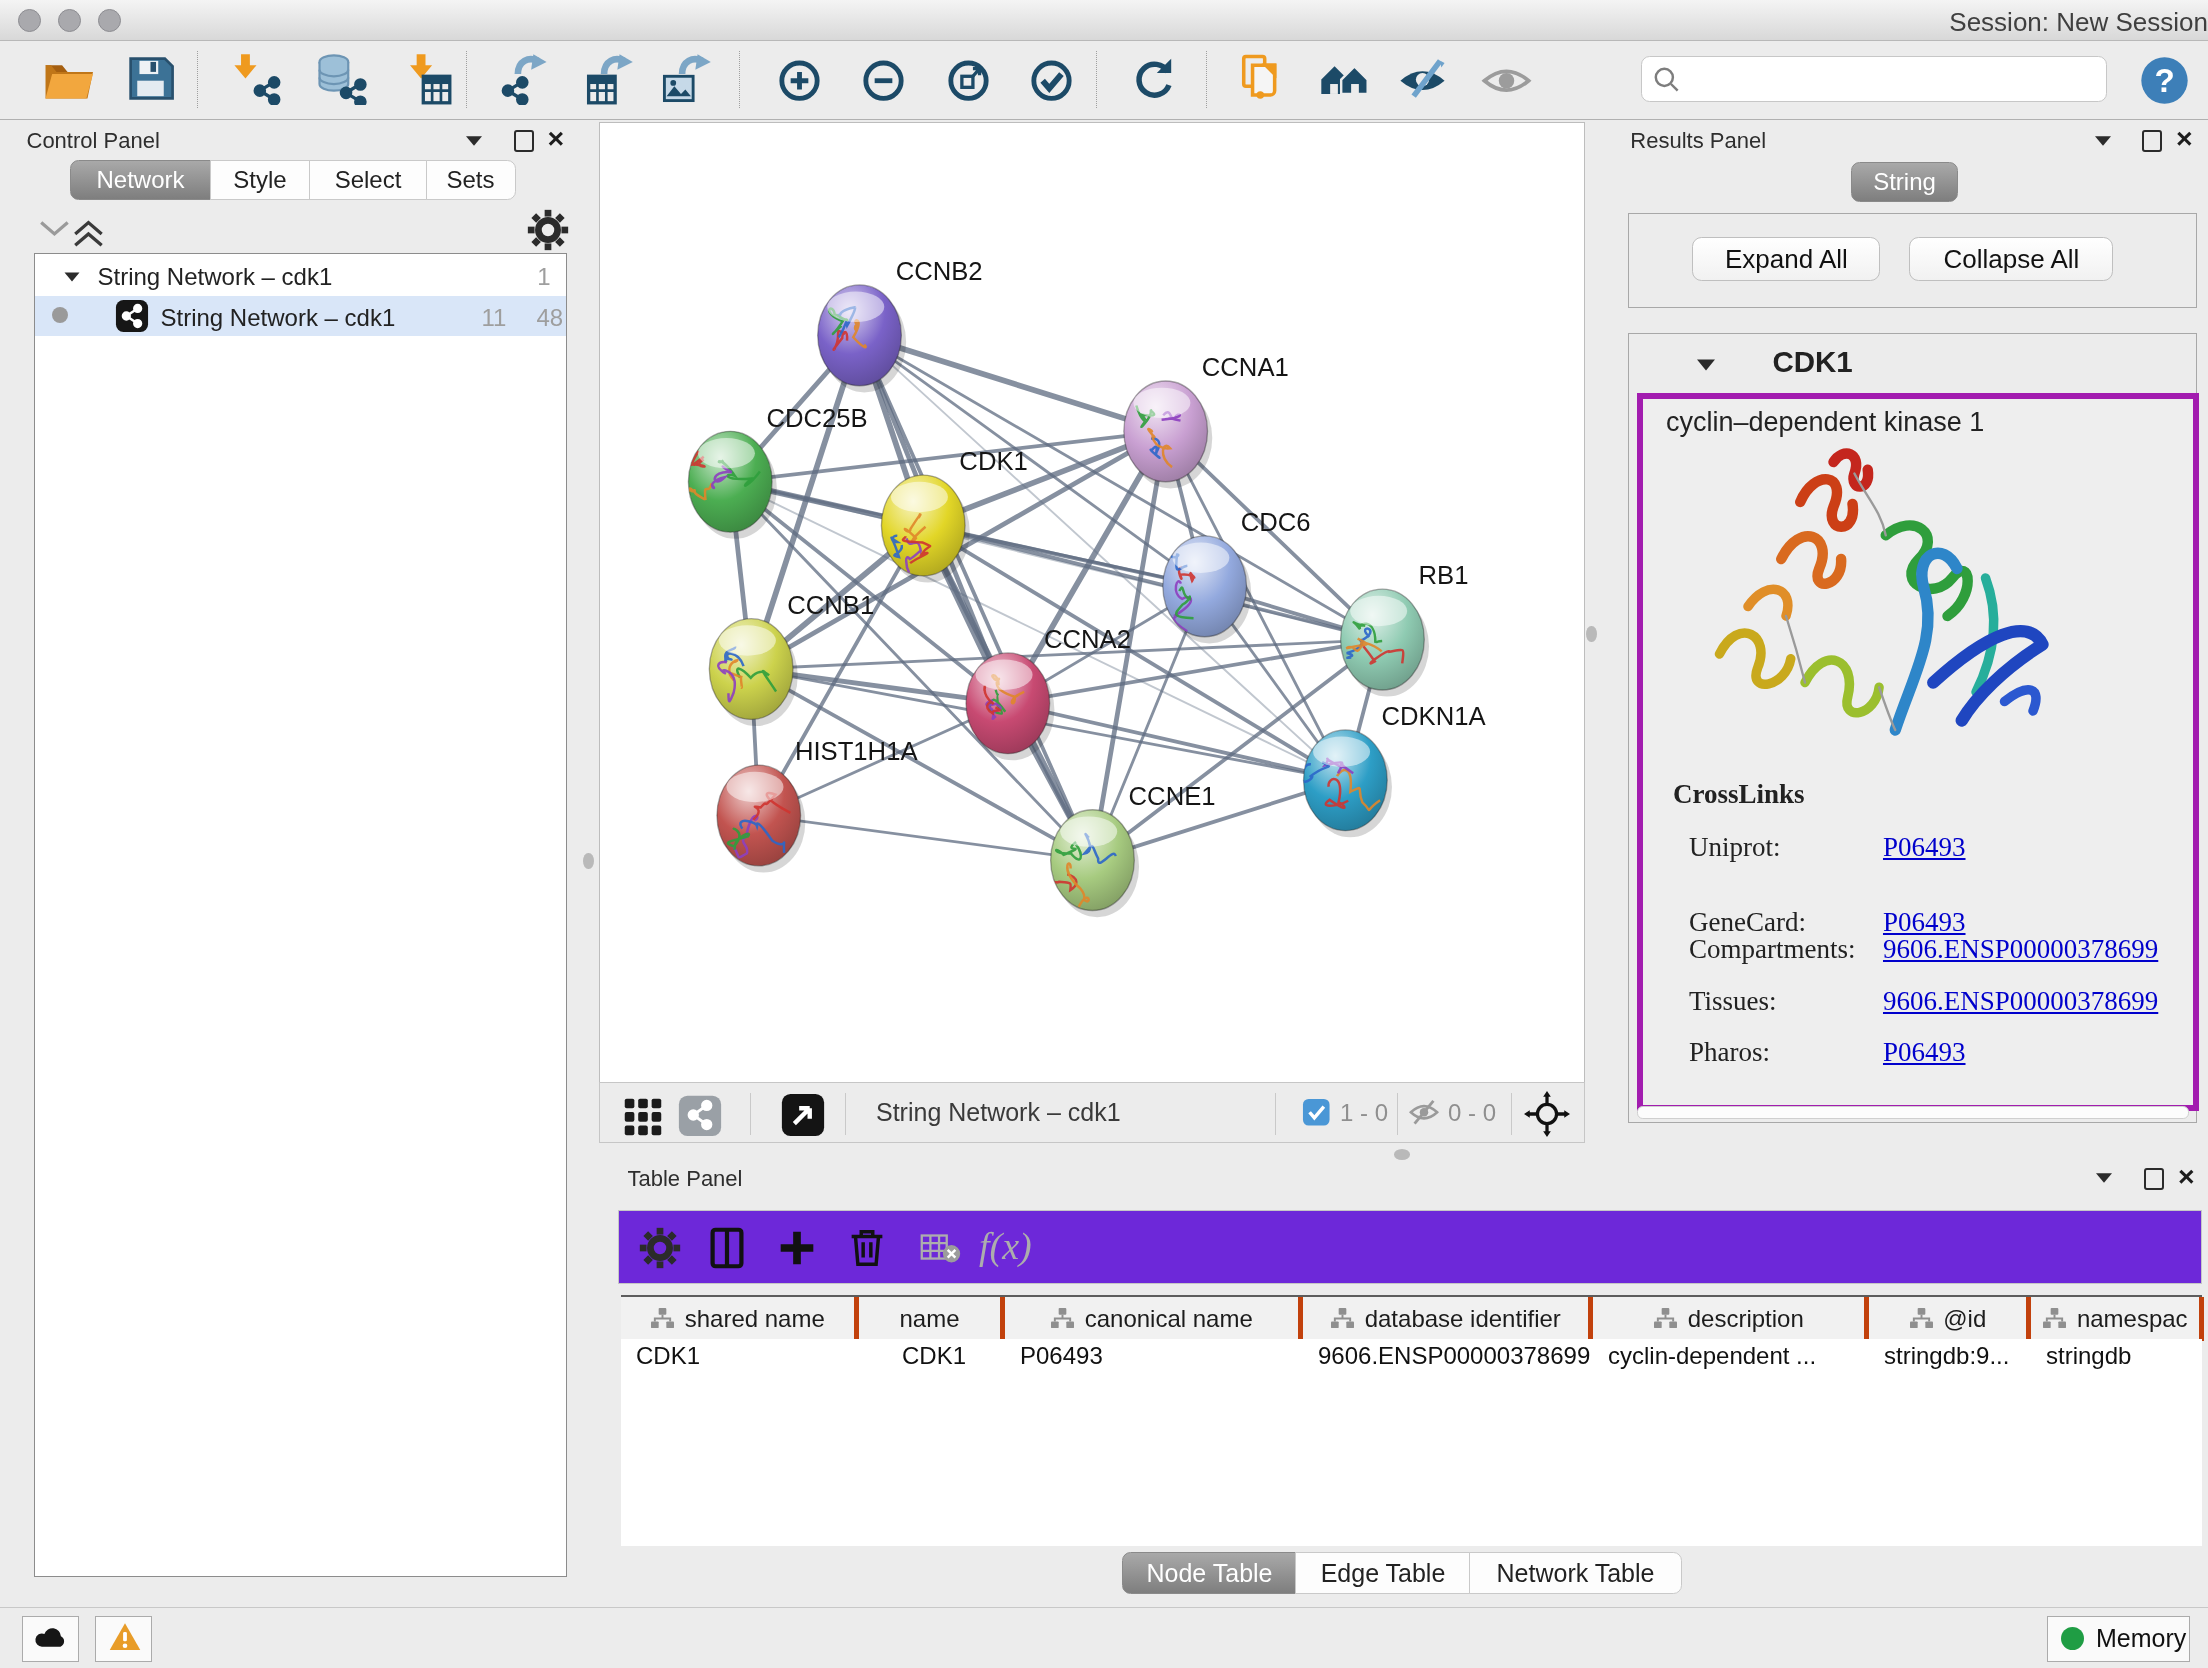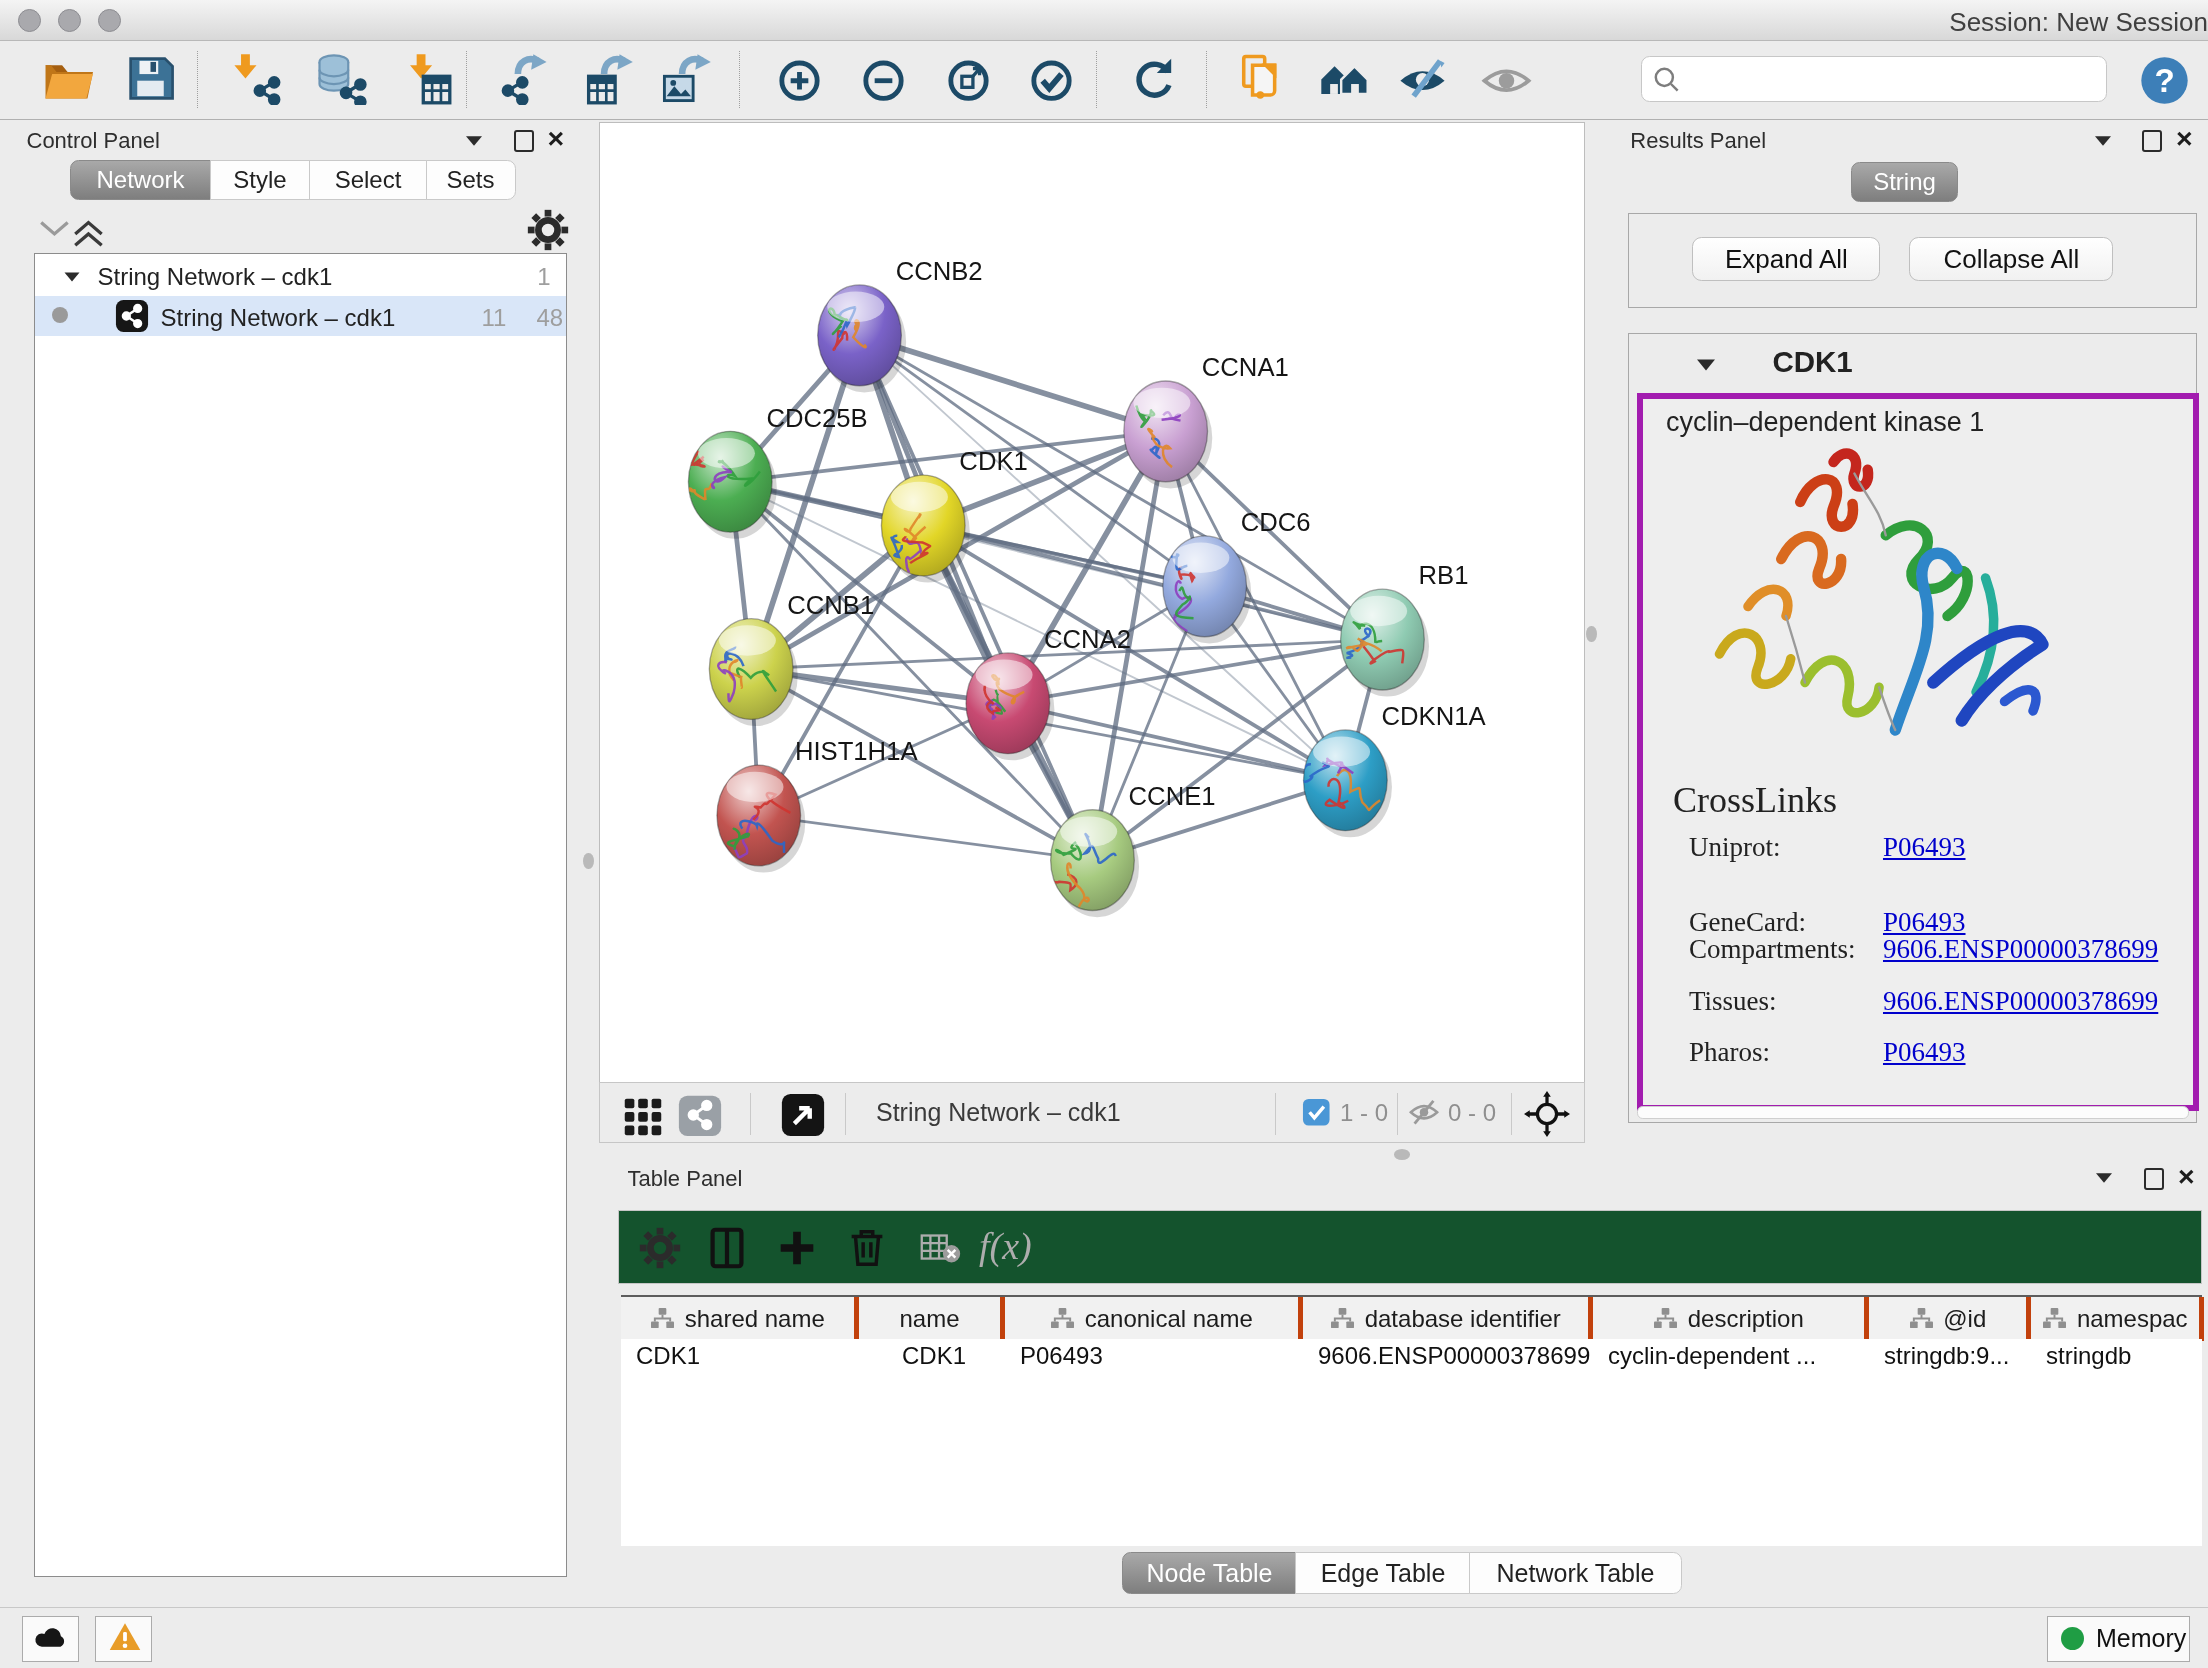--- a/index.html
+++ b/index.html
@@ -48,21 +48,21 @@
   .dot-h{width:16px;height:10.5px;border-radius:50%;background:#b9b9b9;}
   .dot-v{width:10.5px;height:16px;border-radius:50%;background:#b9b9b9;}
   
   .rbox{position:absolute;border:1.9px solid #a8a8a8;background:#ececec;}
   .btn{position:absolute;background:linear-gradient(#ffffff,#f1f1f1);border:1px solid #bfbfbf;
     border-radius:9.5px;font-size:26px;text-align:center;cursor:pointer;color:#111;}
   .serif{font-family:"Liberation Serif",serif;}
   .xlink{color:#0000cc;text-decoration:underline;cursor:pointer;}
   .xlrow{position:absolute;font-size:27px;}
   
-  .ttoolbar{left:618px;top:1210px;width:1584px;height:74px;background:#14532d;border:1px solid #c6c6c6;box-sizing:border-box;}
+  .ttoolbar{left:618px;top:1210px;width:1584px;height:74px;background:#6d28d9;border:1px solid #c6c6c6;box-sizing:border-box;}
   .tpbtn{position:absolute;top:13.3px;width:48px;height:48px;cursor:pointer;}
   .tpbtn svg{width:48px;height:48px;}
   .table{left:621px;top:1295px;width:1581px;}
   .thead{position:absolute;top:0;height:44px;background:#f1f1f1;border-top:2.9px solid #5d5d5d;border-bottom:1px solid #bfbfbf;}
   .th{position:absolute;top:0;height:44px;box-sizing:border-box;border-right:5px solid #c2410c;
     font-size:24px;color:#1c1c1c;text-align:center;line-height:44px;cursor:pointer;white-space:nowrap;overflow:hidden;}
   .th svg{width:25px;height:23px;vertical-align:-2.9px;margin-right:9.5px;}
   .td{position:absolute;top:47px;height:34px;font-size:24px;color:#111;white-space:nowrap;overflow:hidden;}
   .tbody{position:absolute;top:44px;height:207px;background:#fff;}
   .hscroll{position:absolute;background:#f3f3f3;border:1px solid #dcdcdc;}
@@ -655,21 +655,21 @@
             <path d="M120 250 C140 210 175 225 165 265 C158 292 195 285 198 255" stroke="#9bbf2e" stroke-width="10"></path>
             <path d="M205 95 C235 70 265 95 240 120 C215 145 255 165 275 140 C295 115 300 160 270 180" stroke="#2f9e3c" stroke-width="11"></path>
             <path d="M300 260 C320 220 325 180 310 140" stroke="#27ae9b" stroke-width="10"></path>
             <path d="M215 300 C235 240 260 200 245 150 C235 115 265 100 280 130" stroke="#2e86c9" stroke-width="12"></path>
             <path d="M255 250 C310 200 355 180 370 210 C330 235 300 265 285 290" stroke="#1f46c0" stroke-width="13"></path>
             <path d="M330 270 C355 250 370 255 360 280" stroke="#2b58d0" stroke-width="10"></path>
             <path d="M172 30 C185 55 200 70 205 95 M100 180 C108 205 115 230 120 250 M198 255 C205 275 210 290 215 300" stroke="#9a9a9a" stroke-width="2.5"></path>
           </g>
         </svg>
 
-        <div class="abs serif" style="left:30px;top:380px;font-size:36px;font-weight:normal">CrossLinks</div>
+        <div class="abs serif" style="left:30px;top:380px;font-size:27px;font-weight:bold">CrossLinks</div>
         <div id="crosslinks">
             <div class="xlrow serif" style="left: 46px; top: 433px;"><span style="display:inline-block;width:194px">Uniprot:</span><span class="xlink">P06493</span></div>
             <div class="xlrow serif" style="left: 46px; top: 508px;"><span style="display:inline-block;width:194px">GeneCard:</span><span class="xlink">P06493</span></div>
             <div class="xlrow serif" style="left: 46px; top: 535px;"><span style="display:inline-block;width:194px">Compartments:</span><span class="xlink">9606.ENSP00000378699</span></div>
             <div class="xlrow serif" style="left: 46px; top: 587px;"><span style="display:inline-block;width:194px">Tissues:</span><span class="xlink">9606.ENSP00000378699</span></div>
             <div class="xlrow serif" style="left: 46px; top: 638px;"><span style="display:inline-block;width:194px">Pharos:</span><span class="xlink">P06493</span></div>
           </div>
       </div>
       <div class="abs" style="left:7.6px;top:772px;width:550px;height:11.4px;background:#fcfcfc;border:1px solid #cfcfcf;border-radius:5.7px"></div>
     </div>

